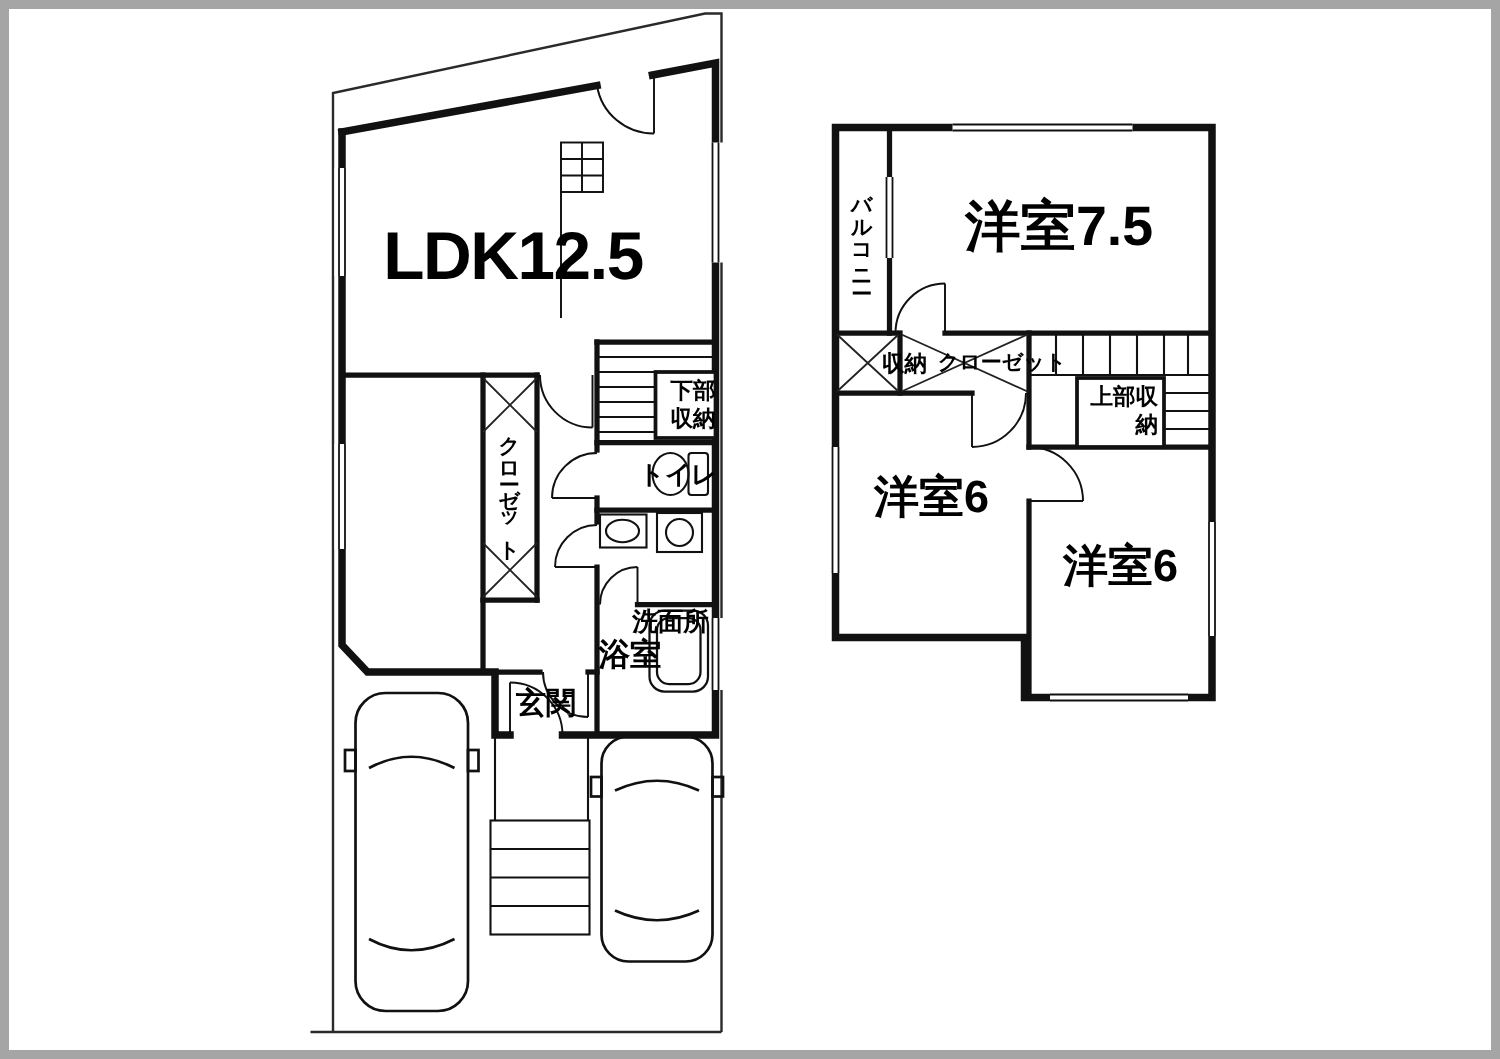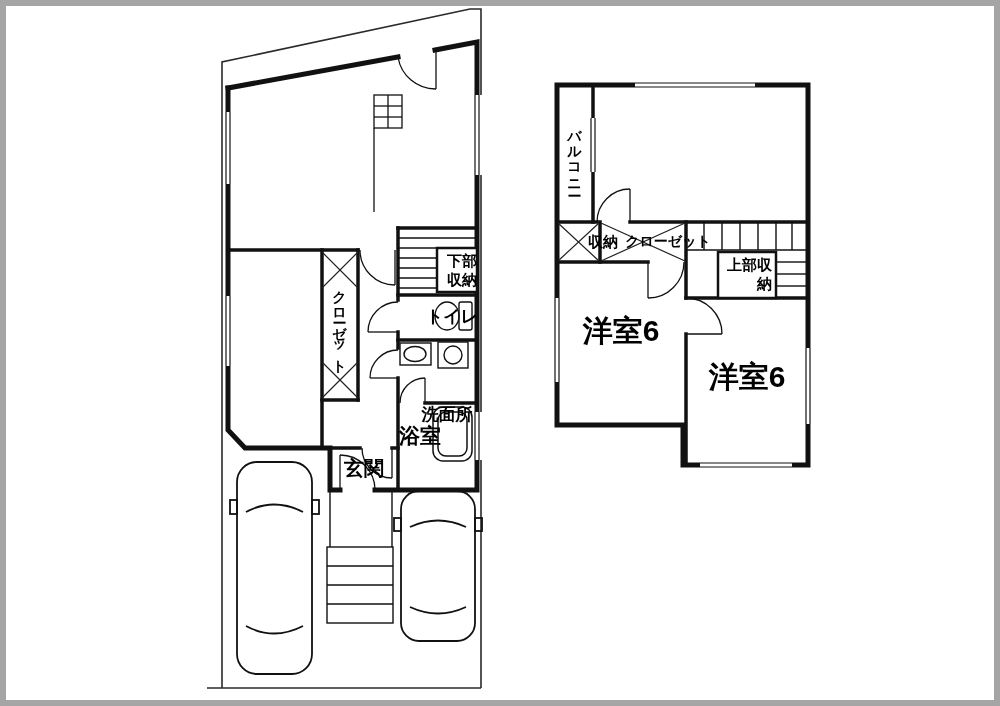--- a/index.html
+++ b/index.html
@@ -199,28 +199,30 @@
     </g>
     <g stroke="#111" stroke-width="1.8" fill="none">
       <rect x="401" y="491" width="74" height="150" rx="18"></rect>
       <path d="M410,527 Q438,514 466,527"></path>
       <path d="M410,607 Q438,620 466,607"></path>
       <rect x="394" y="518" width="7" height="13"></rect>
       <rect x="475" y="518" width="7" height="13"></rect>
     </g>
   </svg>
 
+  <div class="lbl" style="left:243px;top:141px;width:198px;height:60px;font-size:45px;letter-spacing:-1px;">LDK12.5</div>
   <div class="lbl vert" style="left:330px;top:268px;width:20px;height:112px;font-size:14px;">クローゼット</div>
   <div class="lbl wrap" style="left:438px;top:250px;width:39px;height:41px;font-size:15px;">下部収納</div>
   <div class="lbl sm" style="left:400px;top:305px;width:54px;height:22px;font-size:17px;">トイレ</div>
   <div class="lbl sm" style="left:393px;top:368px;width:58px;height:21px;font-size:17px;margin-top:36px;">洗面所</div>
   <div class="lbl" style="left:397px;top:423px;width:46px;height:26px;font-size:21px;">浴室</div>
   <div class="lbl" style="left:338px;top:456px;width:52px;height:24px;font-size:20px;">玄関</div>
 
   <div class="lbl vert" style="left:564px;top:94px;width:22px;height:120px;font-size:14px;">バルコニー</div>
+  <div class="lbl" style="left:620px;top:126px;width:172px;height:50px;font-size:37px;">洋室7.5</div>
   <div class="lbl sm" style="left:559px;top:231px;width:38px;height:22px;font-size:15px;">収納</div>
   <div class="lbl sm" style="left:601px;top:231px;width:84px;height:22px;font-size:14px;">クローゼット</div>
   <div class="lbl wrap" style="left:722px;top:254px;width:50px;height:42px;font-size:15px;">上部収納</div>
   <div class="lbl" style="left:575px;top:311px;width:92px;height:40px;font-size:30px;">洋室6</div>
   <div class="lbl" style="left:701px;top:357px;width:92px;height:40px;font-size:30px;">洋室6</div>
 
   <div id="scan-frame"></div>
 </div>
 
 </body></html>

